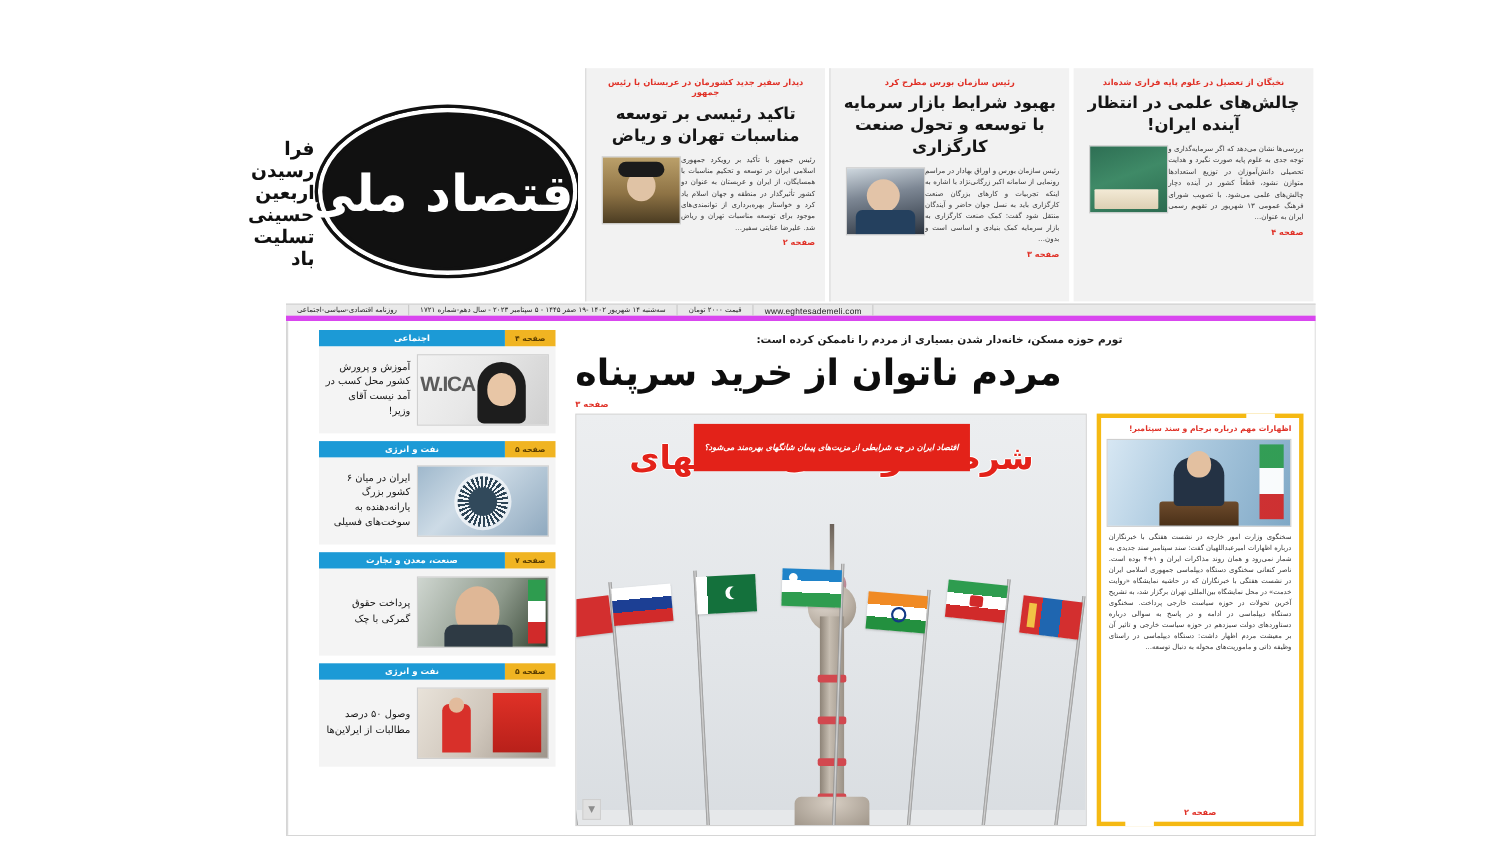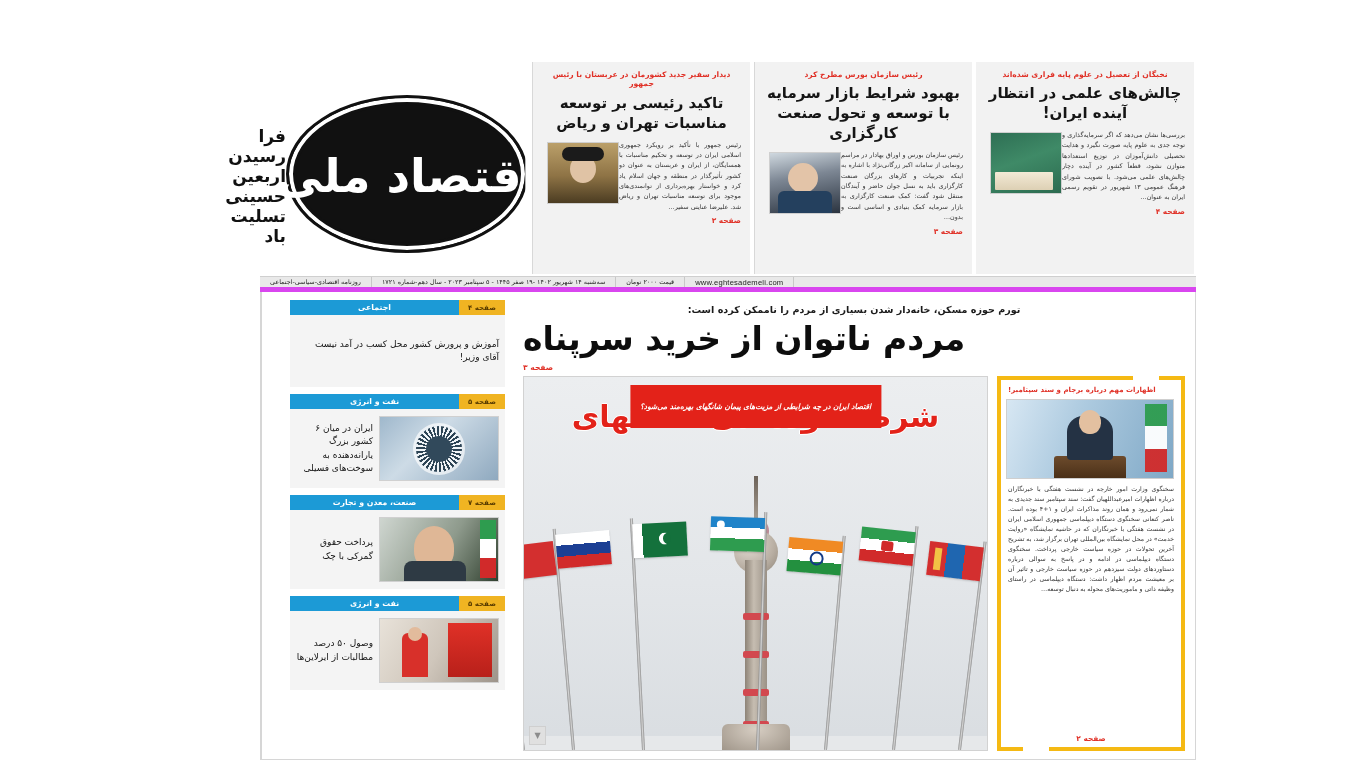--- a/index.html
+++ b/index.html
@@ -220,21 +220,21 @@
     width:188px;flex:0 0 188px;border:4px solid #f5b913;background:#fff;
     padding:6px 7px 4px 7px;box-sizing:border-box;position:relative;
     display:flex;flex-direction:column;
   }
   .box-story .corner{
     position:absolute;width:16px;height:16px;background:#fff;
   }
   .box-story .c-tr{top:-4px;right:22px;width:26px;height:5px;}
   .box-story .c-bl{bottom:-4px;left:22px;width:26px;height:5px;}
   .box-kicker{
-    color:#e03127;font-size:7px;font-weight:bold;text-align:left;line-height:1.3;
+    color:#e03127;font-size:7px;font-weight:bold;text-align:right;line-height:1.3;
     margin-bottom:4px;
   }
   .box-title{
     font-size:13px;font-weight:bold;color:#111;text-align:center;line-height:1.45;
     margin-bottom:5px;
   }
   .box-photo{
     width:100%;height:78px;border:1px solid #cfcfcf;margin-bottom:5px;
     position:relative;overflow:hidden;
     background:linear-gradient(110deg,#d7e7f3 0%,#aecbe0 40%,#7fa8c6 100%);
@@ -401,20 +401,23 @@
 
     <div class="sidebar">
 
       <div class="side-block">
         <div class="side-head">
           <div class="side-head-title">اجتماعی</div>
           <div class="side-head-page">صفحه ۴</div>
         </div>
         <div class="side-body">
           <div class="side-text">آموزش و پرورش کشور محل کسب در آمد نیست آقای وزیر!</div>
+          <div class="side-thumb th-woman">
+              <span class="wm">W.ICA</span>
+            </div>
         </div>
       </div>
 
       <div class="side-block">
         <div class="side-head">
           <div class="side-head-title">نفت و انرژی</div>
           <div class="side-head-page">صفحه ۵</div>
         </div>
         <div class="side-body">
           <div class="side-text">ایران در میان ۶ کشور بزرگ یارانه‌دهنده به سوخت‌های فسیلی</div>

